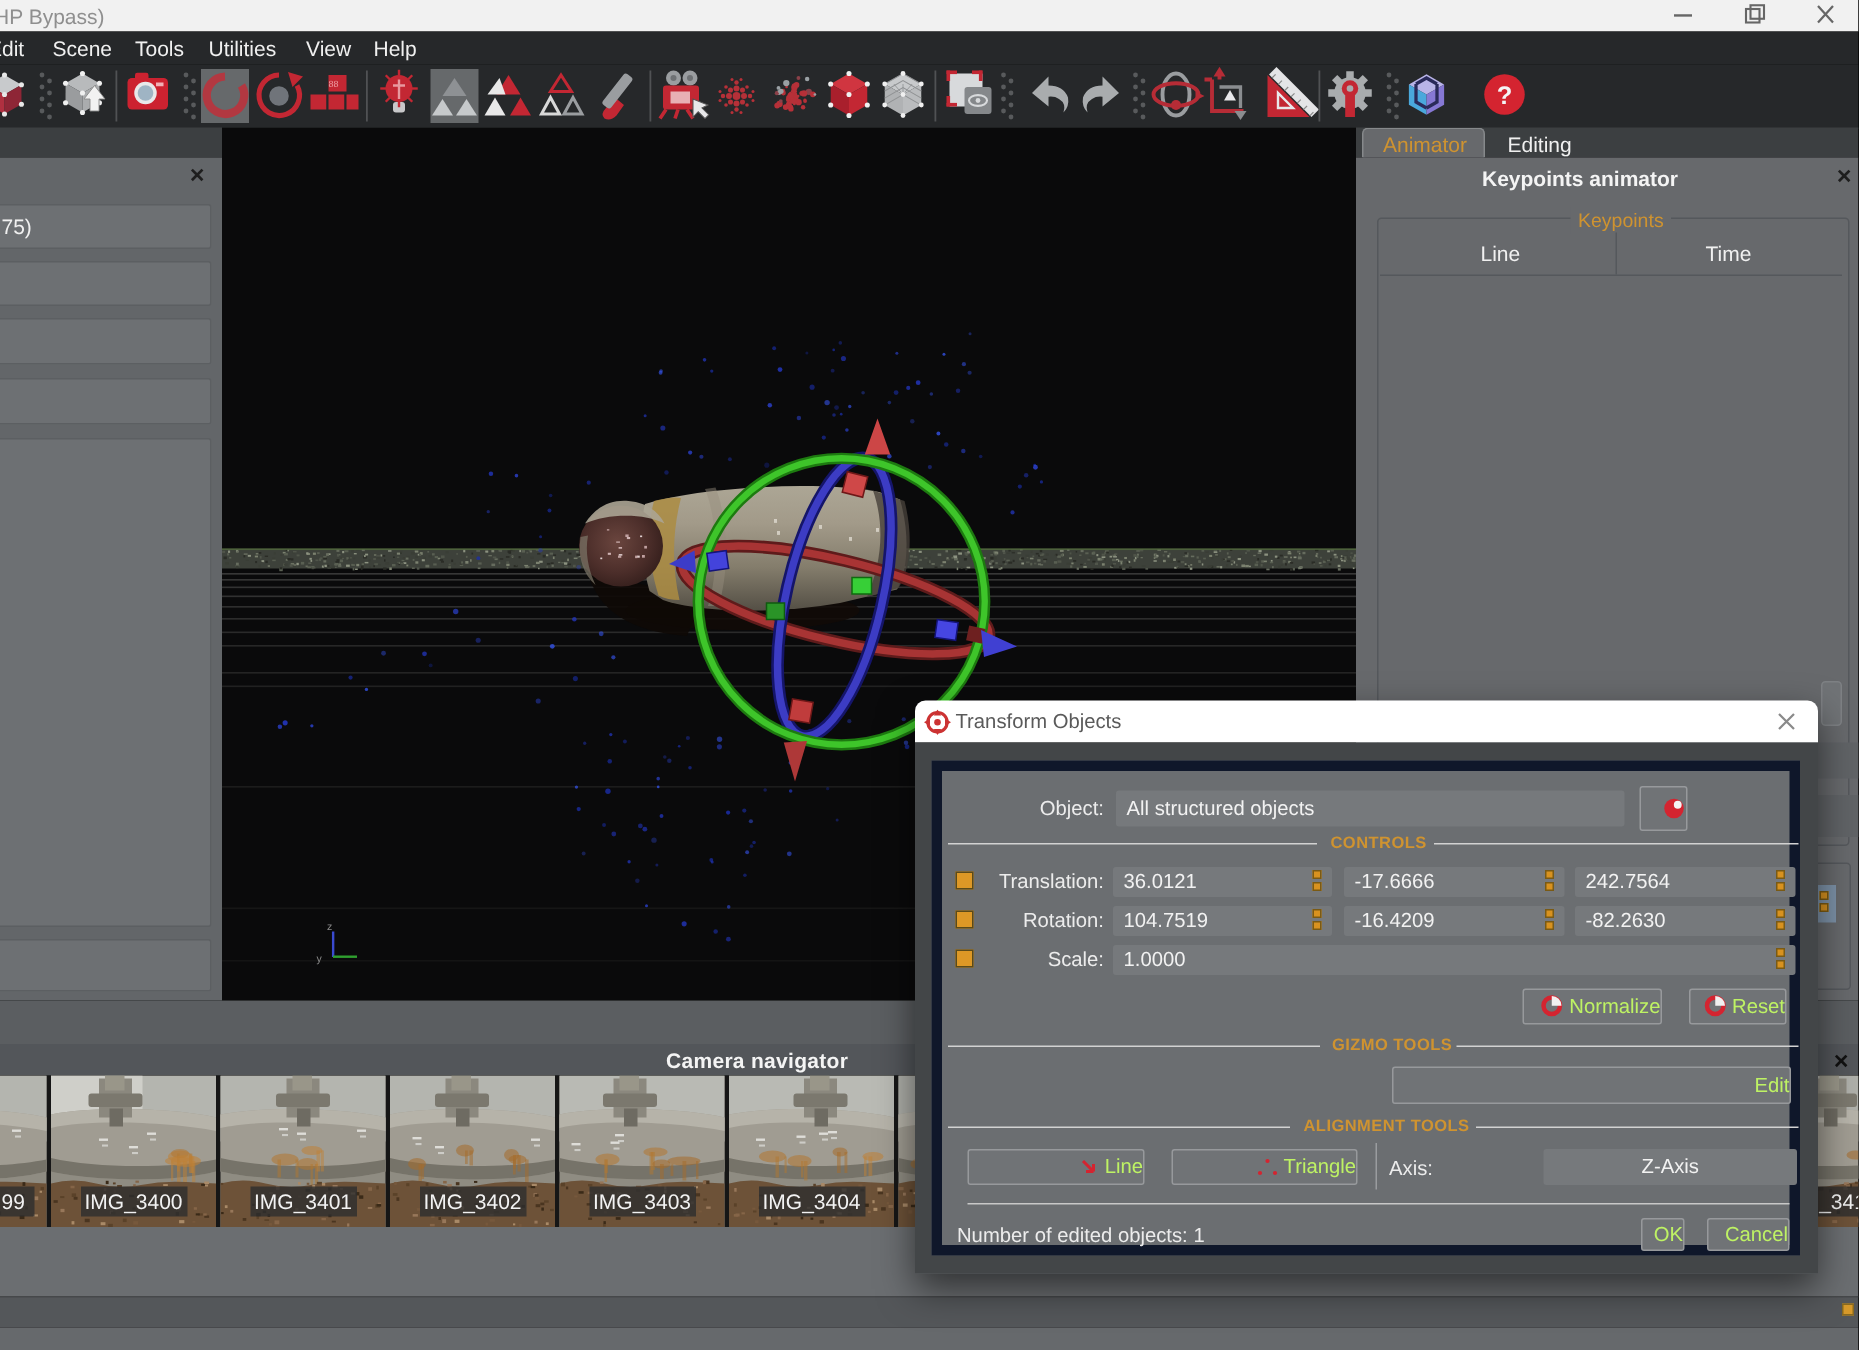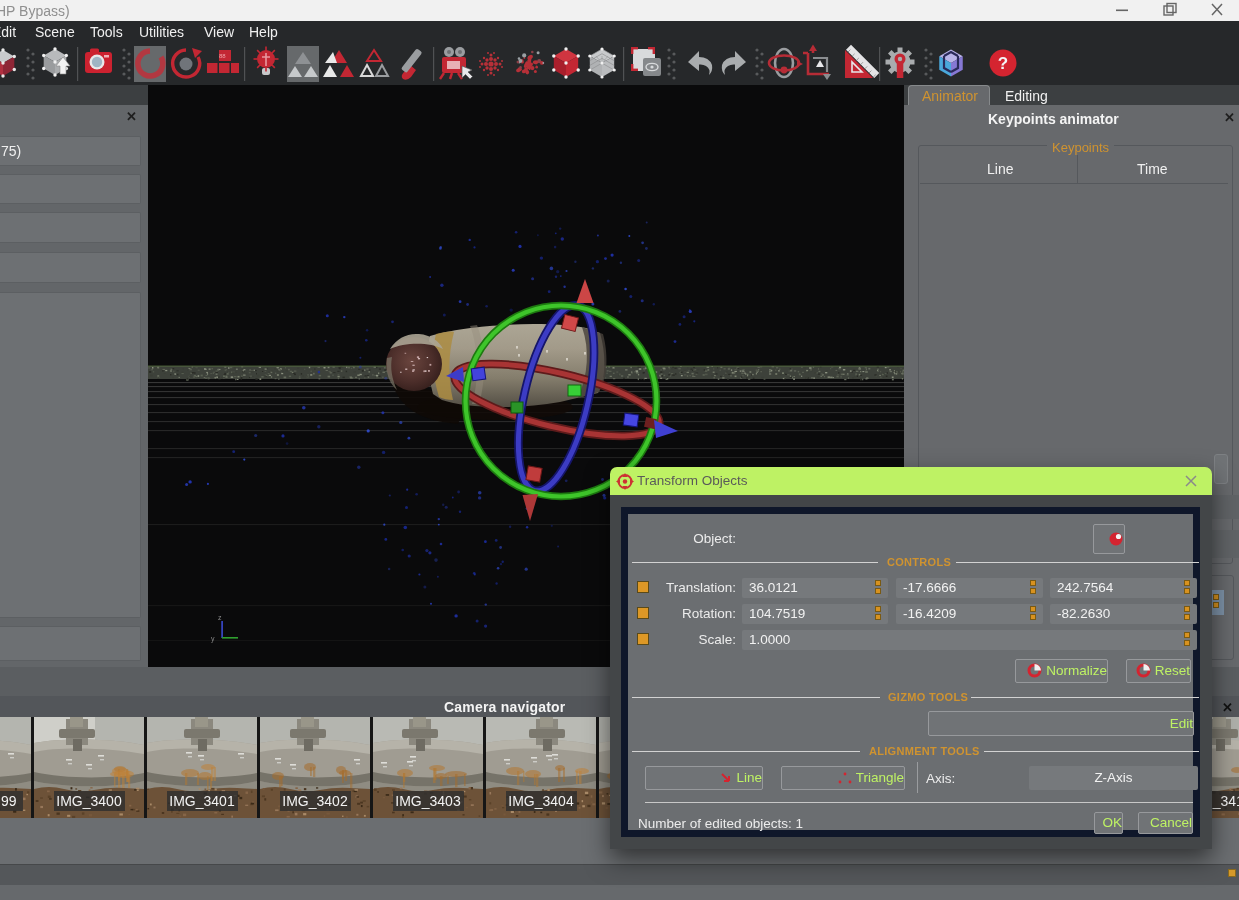--- a/index.html
+++ b/index.html
@@ -26,21 +26,21 @@
 #band2 b { position:absolute; left:444px; top:3px; font-size:14px; color:#f4f4f4; letter-spacing:0.2px; }
 #thumbstrip { left:0; top:717px; width:1239px; height:101px; }
 #band3 { left:0; top:818px; width:1239px; height:46px; background:#6b6e71; }
 #band4 { left:0; top:864px; width:1239px; height:21px; background:#54575a; border-top:1px solid #46484a; }
 #band5 { left:0; top:885px; width:1239px; height:15px; background:#66696c; }
 
 .grpbox { position:absolute; border:1px solid #55585c; border-radius:3px; }
 .orange { color:#cf9330; }
 
 #dialog { left:610px; top:467px; width:602px; height:382px; box-shadow:0 10px 24px rgba(0,0,0,0.55); border-radius:7px 7px 0 0; }
-#dlg-title { position:absolute; left:0; top:0; width:602px; height:28px; background:#bef264; border-radius:7px 7px 0 0; }
+#dlg-title { position:absolute; left:0; top:0; width:602px; height:28px; background:#ffffff; border-radius:7px 7px 0 0; }
 #dlg-title span { position:absolute; left:27px; top:6px; font-size:13.5px; color:#5a5a5a; }
 #dlg-body { position:absolute; left:0; top:28px; width:602px; height:354px; background:#434648; }
 #dlg-inner { position:absolute; left:11px; top:12px; width:579px; height:330px; background:#6b6e71; border:7px solid #0f172a; }
 .fld { position:absolute; background:#76797c; border-radius:2px; color:#f2f2f2; font-size:13.5px; line-height:20px; padding-left:7px; }
 .btn { position:absolute; background:#71747740; background-color:#707376; border:1px solid #97999c; border-radius:2px; color:#bef264; font-size:13.5px; text-align:right; }
 .lbl { position:absolute; color:#ececec; font-size:13.5px; text-align:right; }
 .seclbl { position:absolute; color:#cf9330; font-size:11px; font-weight:bold; letter-spacing:0.3px; }
 .secline { position:absolute; height:1px; background:#d2d2d2; }
 .chk { position:absolute; width:12px; height:12px; background:#dd9826; border:1px solid #5a4a1a; }
 .spin { position:absolute; width:6px; height:15px; }
@@ -2483,20 +2483,21 @@
           <polygon points="18,8.5 14,6 14,11" fill="#c33"></polygon>
     </svg>
     <span>Transform Objects</span>
     <svg style="position:absolute;left:574px;top:7px" width="14" height="14">
           <path d="M2 2 L12 12 M12 2 L2 12" stroke="#8a8a8a" stroke-width="1.5"></path>
         </svg>
   </div>
   <div id="dlg-body">
         <div id="dlg-inner">
     <div class="lbl" style="left:0px;top:17px;width:108px">Object:</div>
+    <div class="fld" style="left:116px;top:13px;width:339px;height:24px;line-height:24px">All structured objects</div>
     <div class="btn" style="left:465px;top:10px;width:32px;height:30px"><svg width="16" height="16" style="margin-top:6px">
               <circle cx="8" cy="8" r="6.5" fill="#d42430"></circle>
               <circle cx="10.5" cy="5.5" r="2.6" fill="#f4f4f4"></circle>
             </svg></div>
 
     <div class="secline" style="left:4px;top:48px;width:246px"></div>
     <div class="seclbl" style="left:259px;top:42px">CONTROLS</div>
     <div class="secline" style="left:328px;top:48px;width:243px"></div>
 
     <div class="chk" style="left:9px;top:67px"></div>

